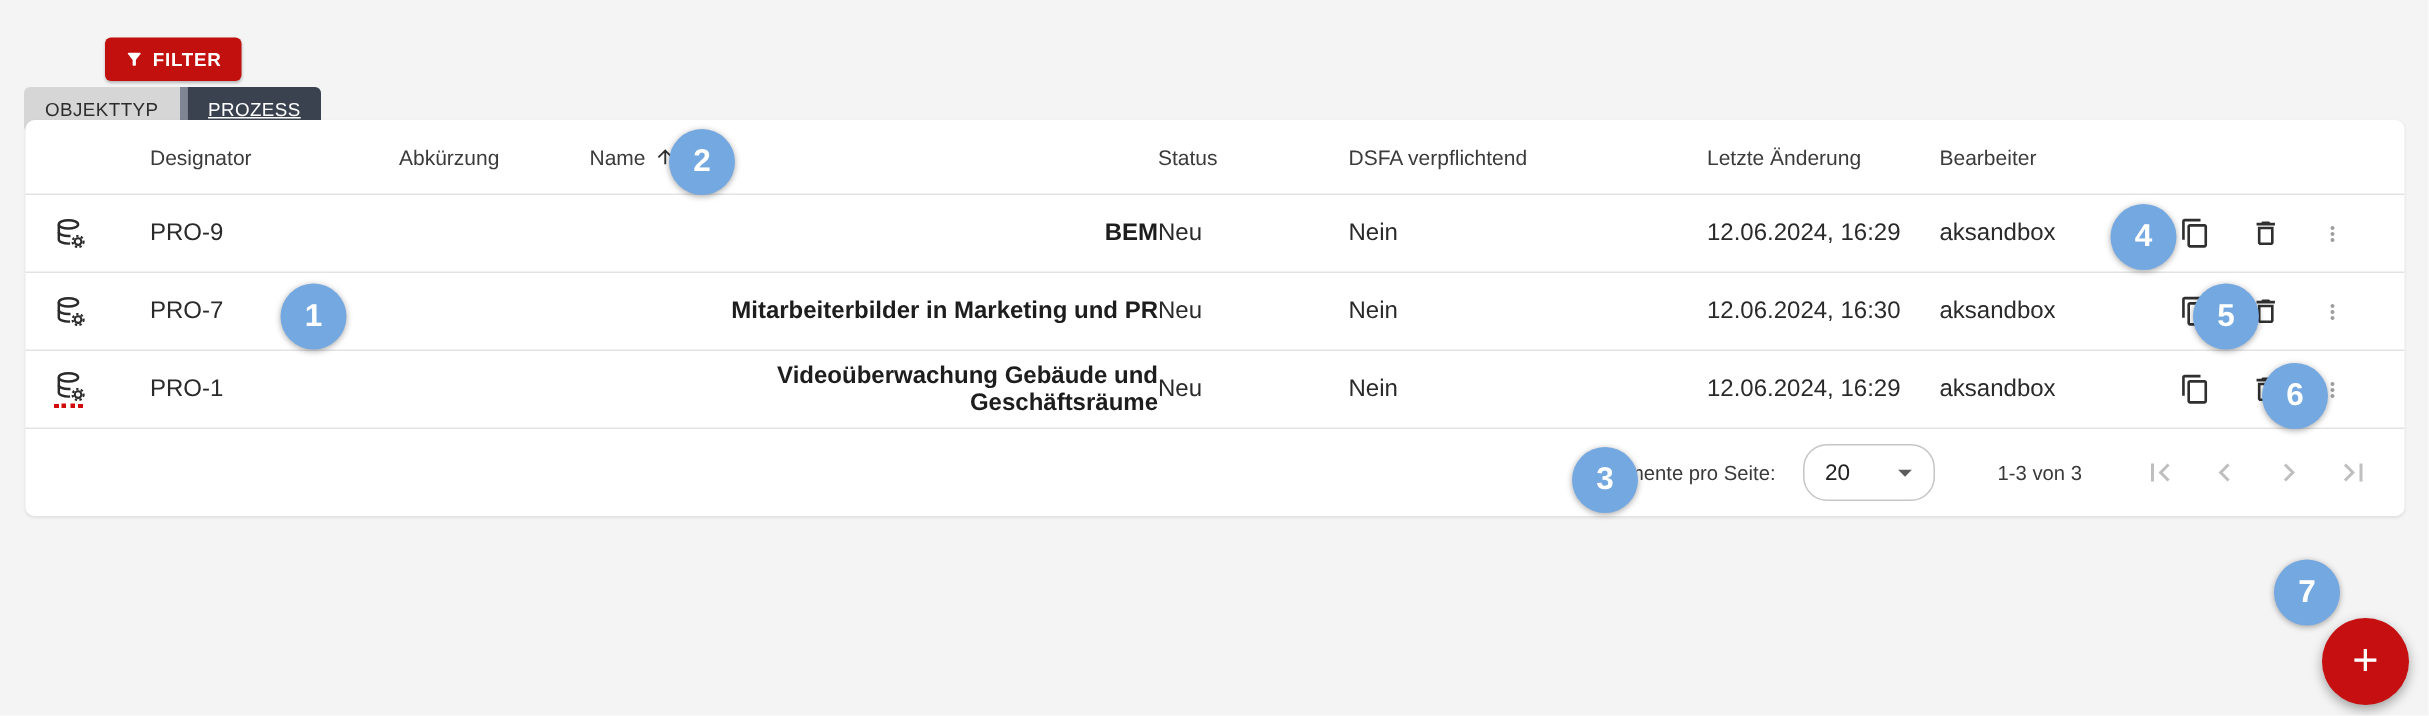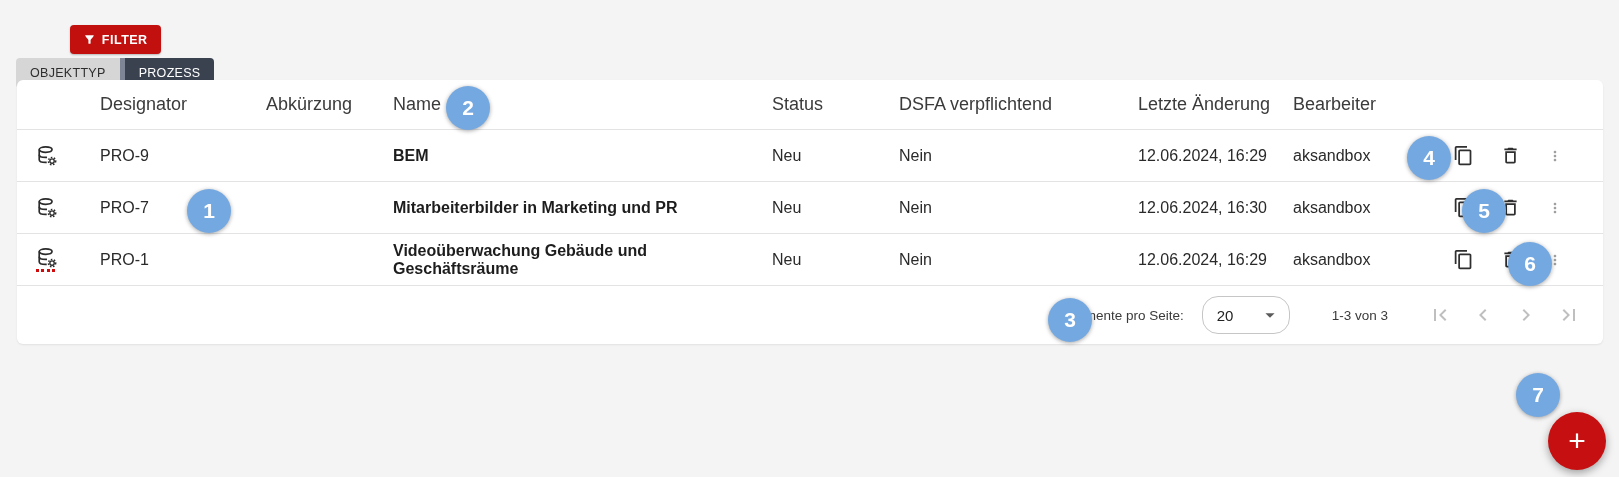--- a/index.html
+++ b/index.html
@@ -23,38 +23,38 @@
     padding: 0 13px; font-size: 12.5px; font-weight: 700; letter-spacing: .5px;
     font-family: "Liberation Sans", sans-serif;
     box-shadow: 0 1px 2px rgba(0,0,0,.25); cursor: pointer;
   }
   .chip {
     height: 30px; border-radius: 4px; overflow: hidden;
     display: flex; align-items: stretch; font-size: 12.5px; letter-spacing: .3px;
   }
   .chip-key { background: #d6d6d7; color: #2d2d2d; display: flex; align-items: center; padding: 12px 14px; cursor: pointer; }
   .chip-sep { width: 5px; background: #7e8594; }
-  .chip-val { background: #3a414f; color: #fff; display: flex; align-items: center; padding: 0 14px; }
+  .chip-val { background: #3a414f; color: #fff; display: flex; align-items: center; padding: 0 14px; text-decoration: underline; }
   .chip-close { background: #d6d6d7; display: flex; align-items: center; padding: 0 8px; cursor: pointer; border: none; }
 
   
   .card {
     position: absolute; left: 17px; top: 80px; width: 1586px;
     background: #fff; border-radius: 6px;
     box-shadow: 0 1px 2px rgba(0,0,0,.08);
   }
   .trow {
     display: grid;
     grid-template-columns: 83px 166px 127px 379px 127px 239px 155px 144px 1fr;
     align-items: center;
   }
-  .thead { height: 50px; font-size: 18px; color: #3b3b3b; border-bottom: 1px solid #e3e3e3; }
+  .thead { height: 50px; font-size: 14px; color: #3b3b3b; border-bottom: 1px solid #e3e3e3; }
   .th { display: flex; align-items: center; gap: 6px; cursor: pointer; }
   .tdata { height: 52px; font-size: 16px; color: #2a2a2a; border-bottom: 1px solid #e3e3e3; cursor: pointer; }
-  .name-cell { font-weight: 700; color: #1d1d1d; }
+  .name-cell { font-weight: 700; color: #1d1d1d; text-align: right; }
   .icon-cell { padding-left: 19px; display: flex; flex-direction: column; align-items: flex-start; }
   .red-dots { width: 19px; border-bottom: 3px dotted #cf0b0b; margin-top: 0px; }
   .actions { display: flex; align-items: center; gap: 26px; padding-left: 16px; }
   .act-btn { background: none; border: none; cursor: pointer; display: flex; align-items: center; padding: 0; }
 
   
   .pagination {
     height: 58px; display: flex; align-items: center; justify-content: flex-end;
     padding-right: 22px; font-size: 13.5px; color: #3a3a3a;
   }

